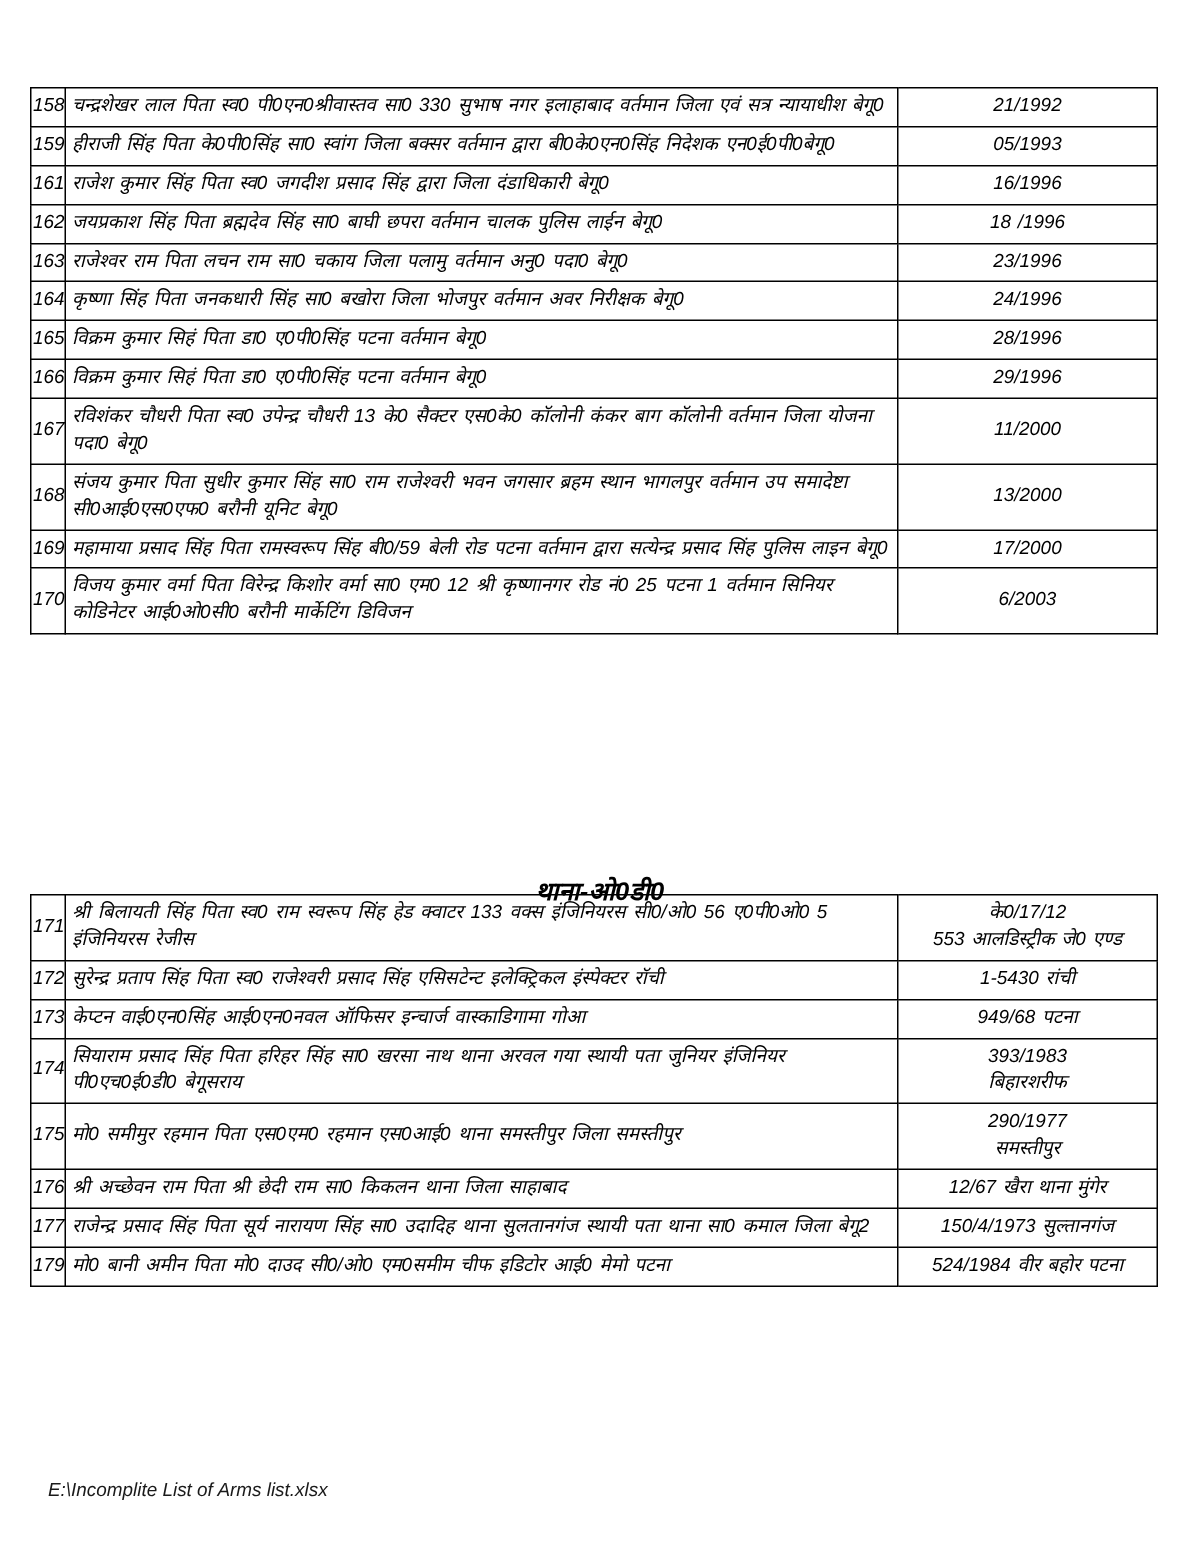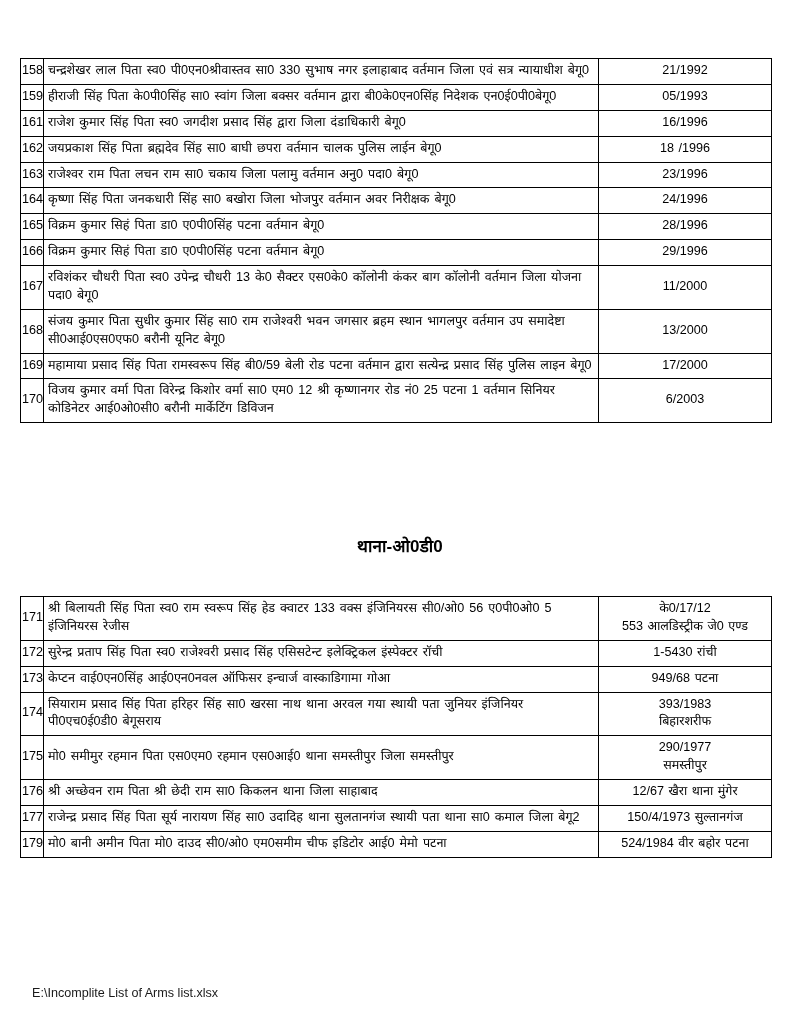--- a/index.html
+++ b/index.html
@@ -16,20 +16,21 @@
     position: relative;
     overflow: hidden;
   }
 
   .page {
     position: relative;
     width: 800px;
     height: 878px;
     box-sizing: border-box;
     padding: 0;
+    font-style: italic;
   }
 
   
   .arms-table {
     position: absolute;
     left: 20px;
     width: 751px;
     border-collapse: collapse;
     table-layout: fixed;
   }
@@ -61,21 +62,21 @@
   }
   td.ref {
     text-align: center;
     word-spacing: 1px;
   }
   td.ref .ref-line { display: block; }
 
   
   .section-heading {
     position: absolute;
-    top: 534px;
+    top: 582px;
     left: 0;
     width: 800px;
     text-align: center;
     font-size: 17px;
     font-weight: 700;
     letter-spacing: 0.2px;
   }
 
   
   .footer-path {

